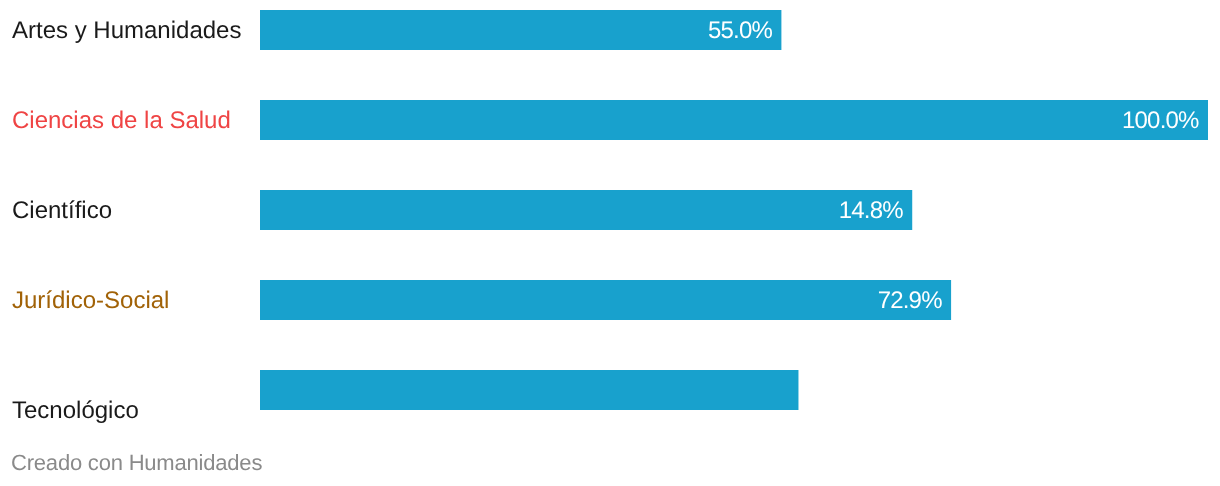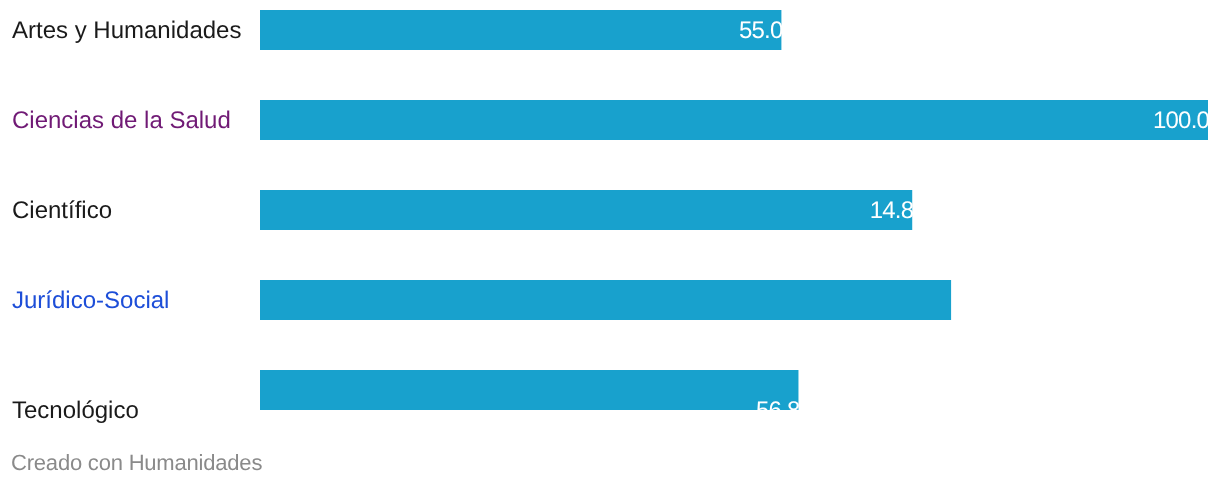--- a/index.html
+++ b/index.html
@@ -59,21 +59,20 @@
     left: 0;
     top: 0;
     height: 52px;
     line-height: 42px;
     font-size: 24px;
     letter-spacing: -0.8px;
     color: #ffffff;
     white-space: nowrap;
     text-align: right;
     will-change: transform;
-    padding-left: 31px;
   }
   .chart-footer {
     position: absolute;
     left: 11px;
     top: 447px;
     height: 30px;
     line-height: 32px;
     font-size: 22px;
     letter-spacing: -0.2px;
     color: #8a8a8a;
@@ -95,35 +94,35 @@
   </svg>
 
   <div class="rows-layer" id="rows-layer">
 
     <div class="bar-row" style="top:10px">
       <div class="bar-label" style="color: rgb(26, 26, 26);">Artes y Humanidades</div>
       <div class="bar-value" style="width: 772px; color: rgb(255, 255, 255);">55.0%</div>
     </div>
 
     <div class="bar-row" style="top:100px">
-      <div class="bar-label" style="color: #701a75;">Ciencias de la Salud</div>
+      <div class="bar-label" style="color: #ef4444;">Ciencias de la Salud</div>
       <div class="bar-value" style="width: 1198.6px; color: rgb(255, 255, 255);">100.0%</div>
     </div>
 
     <div class="bar-row" style="top:190px">
       <div class="bar-label" style="color: rgb(26, 26, 26);">Científico</div>
       <div class="bar-value" style="width: 902.824px; color: rgb(255, 255, 255);">14.8%</div>
     </div>
 
     <div class="bar-row" style="top:280px">
-      <div class="bar-label" style="color: #1d4ed8;">Jurídico-Social</div>
+      <div class="bar-label" style="color: #a16207;">Jurídico-Social</div>
+      <div class="bar-value" style="width: 941.692px; color: rgb(255, 255, 255);">72.9%</div>
     </div>
 
     <div class="bar-row" style="top:390px">
       <div class="bar-label" style="color: rgb(26, 26, 26);">Tecnológico</div>
-      <div class="bar-value" style="width: 789.064px; color: rgb(255, 255, 255);">56.8%</div>
     </div>
 
   </div>
 
   <div class="chart-footer" style="color: rgb(138, 138, 138);">Creado con Humanidades</div>
 
 </div>
 
 </body></html>

